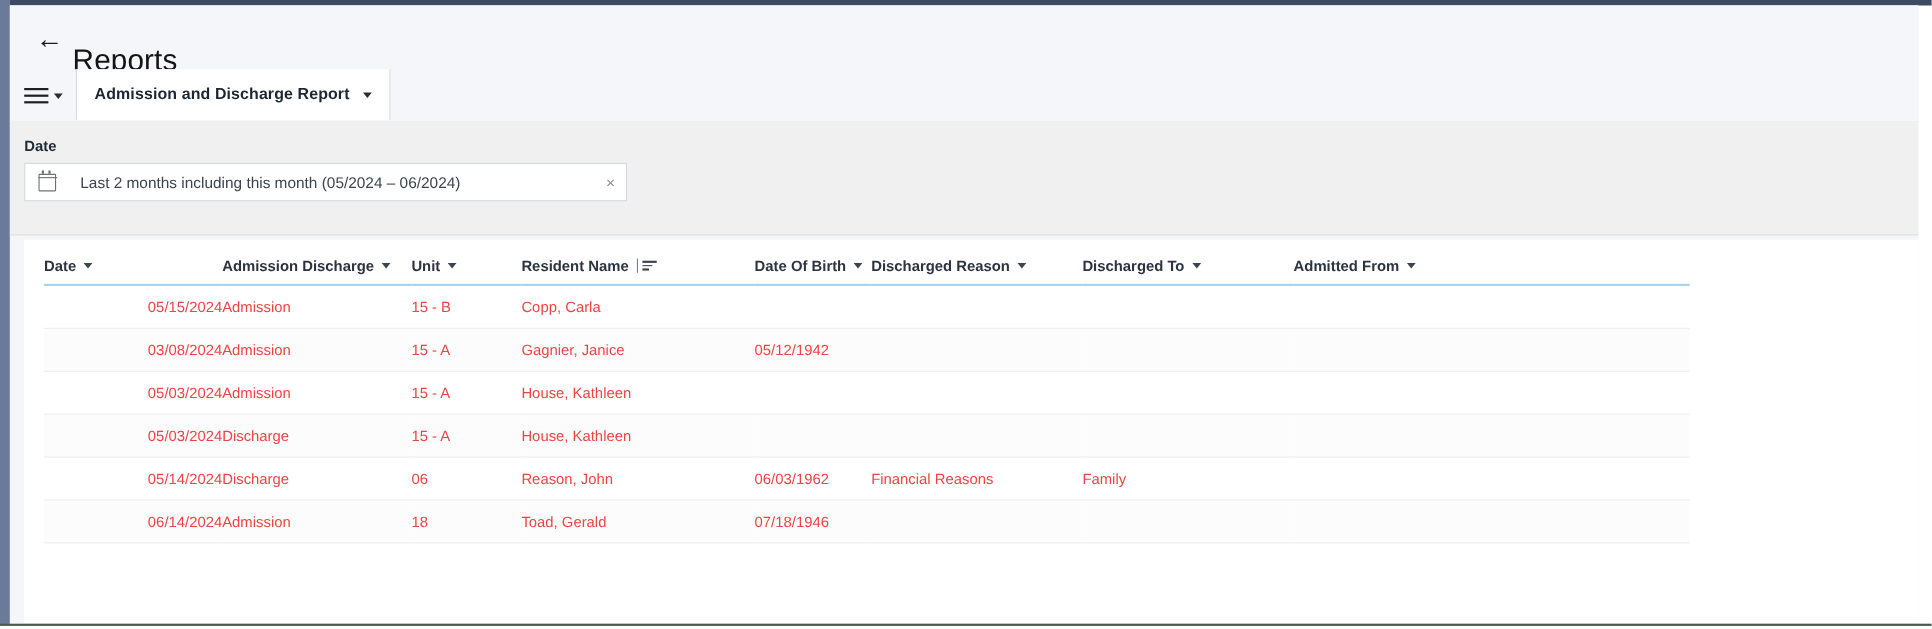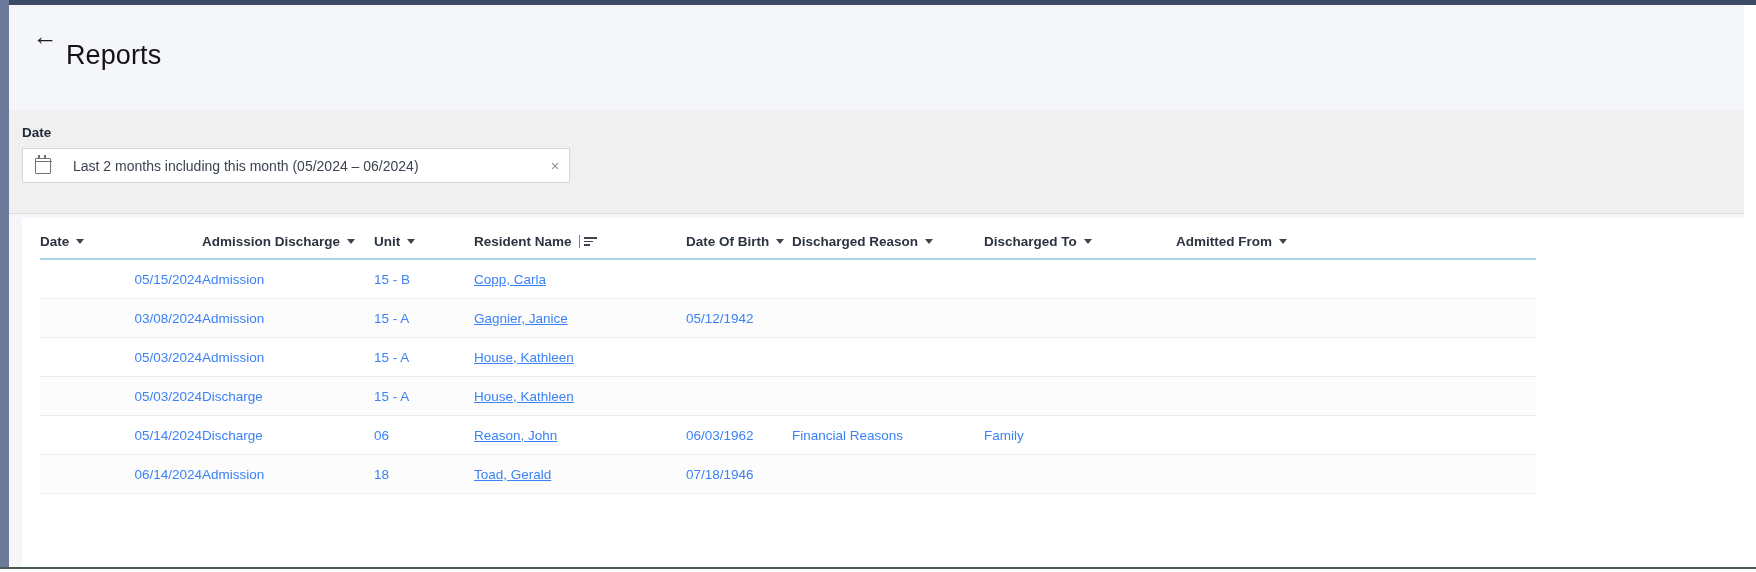--- a/index.html
+++ b/index.html
@@ -288,34 +288,34 @@
     display: block;
     height: 1.6px;
     background: #3b4450;
   }
   .sort-asc-icon b:nth-child(1) { width: 100%; }
   .sort-asc-icon b:nth-child(2) { width: 72%; }
   .sort-asc-icon b:nth-child(3) { width: 46%; }
 
   table.grid td {
     font-size: 13.5px;
-    color: #3b82f6;
+    color: #ef4444;
     padding: 7px 0;
     border-bottom: 1px solid #ededed;
     white-space: nowrap;
     vertical-align: middle;
     height: 24px;
   }
   table.grid tbody tr:nth-child(odd) td { background: #ffffff; }
   table.grid tbody tr:nth-child(even) td { background: #fcfcfc; }
 
   .col-date        { width: 162px; }
   .col-admdis      { width: 172px; }
   .col-unit        { width: 100px; }
-  .col-resident    { width: 212px; text-decoration: underline; }
+  .col-resident    { width: 212px; }
   .col-dob         { width: 106px; }
   .col-reason      { width: 192px; }
   .col-dischto     { width: 192px; }
   .col-admfrom     { width: 360px; }
 
   td.col-date  { text-align: right; padding-right: 28px; }
   th.col-date  { text-align: right; padding-right: 28px; }
   td.col-unit  { padding-left: 2px; }
 </style>
 </head>
@@ -326,20 +326,34 @@
   <div class="edge-left"></div>
   <div class="edge-top"></div>
 
   <div class="page">
 
     <div class="page-header">
       <div class="back-arrow">←</div>
       <div class="page-title">Reports</div>
     </div>
 
+    <div class="toolbar">
+      <div class="hamburger-wrap">
+        <span class="hamburger">
+          <i></i>
+            <i></i>
+            <i></i>
+        </span>
+        <span class="caret"></span>
+      </div>
+      <div class="report-tab">
+        <span class="report-tab-label">Admission and Discharge Report</span>
+        <span class="caret"></span>
+      </div>
+    </div>
 
     <div class="filter-bar">
       <div class="filter-label">Date</div>
       <div class="date-input">
         <span class="cal-icon"></span>
         <span class="date-value">Last 2 months including this month (05/2024 – 06/2024)</span>
         <span class="clear-x">×</span>
       </div>
     </div>
 

